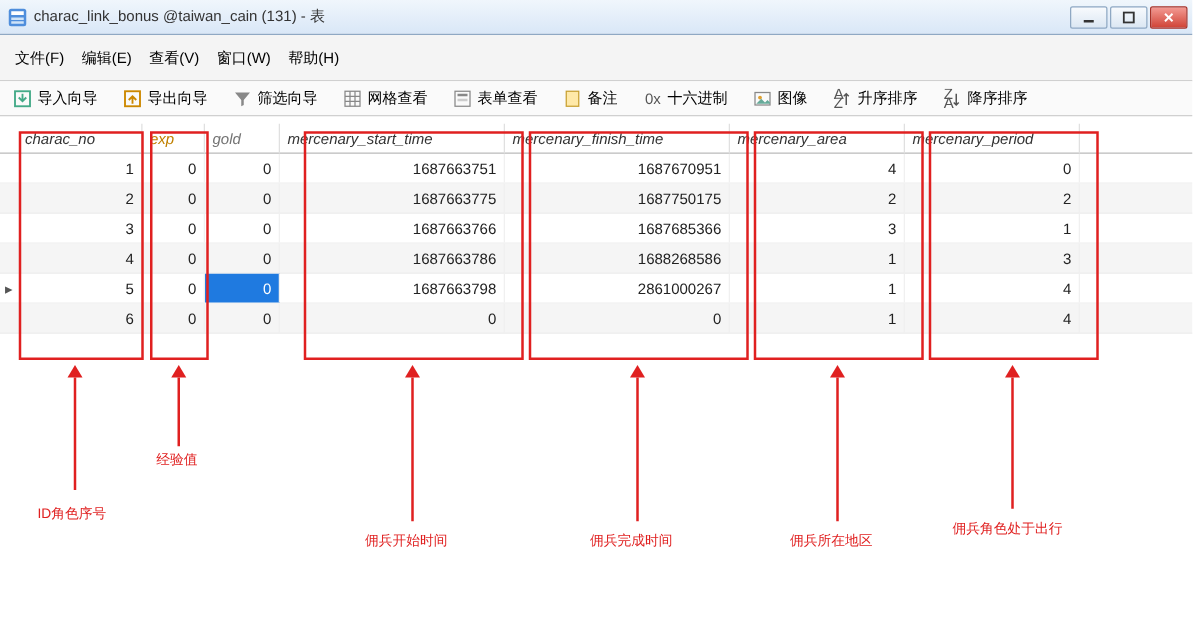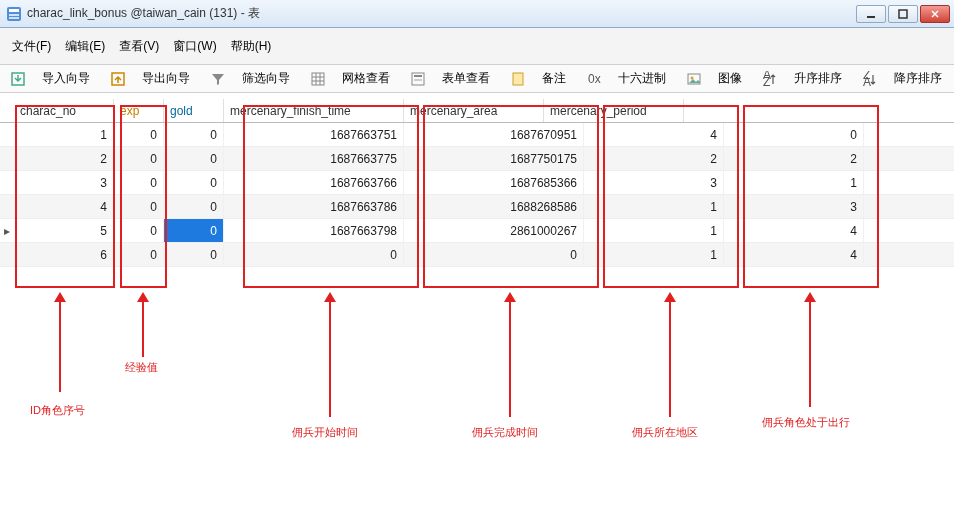--- a/index.html
+++ b/index.html
@@ -32,32 +32,32 @@
       height: 22px; display: flex; align-items: center; gap: 2px;
       padding: 18px 6px; background: #f4f4f4; border-bottom: 1px solid #d0d0d0;
     }
     .menu-item { padding: 2px 6px; cursor: pointer; }
 
     
     .toolbar {
       height: 28px; display: flex; align-items: center; gap: 12px;
       padding: 0 6px; background: #fafafa; border-bottom: 1px solid #d0d0d0;
     }
-    .tbtn { display: flex; align-items: center; gap: 16px; cursor: pointer; padding: 2px 4px; }
+    .tbtn { display: flex; align-items: center; gap: 4px; cursor: pointer; padding: 2px 4px; }
     .ticon { width: 16px; height: 16px; }
 
     
     .grid { position: relative; margin-top: 6px; }
-    .header-row { display: flex; height: 24px; border-bottom: 1px solid #bbb; background: #fff; }
+    .header-row { display: flex; height: 24px; border-bottom: 1px solid #bbb; background: #fff; font-style: italic; }
     .header-cell {
       display: flex; align-items: center; padding: 0 6px; font-weight: normal;
       color: #333; border-right: 1px solid #e0e0e0; white-space: nowrap;
     }
     .header-cell.exp { color: #c08000; }
-    .header-cell.gold { color: #0369a1; }
+    .header-cell.gold { color: #737373; }
 
     .data-row { display: flex; height: 24px; border-bottom: 1px solid #eee; }
     .data-row.alt { background: #f5f5f5; }
     .data-cell {
       display: flex; align-items: center; justify-content: flex-end;
       padding: 0 6px; border-right: 1px solid #f0f0f0; color: #222;
     }
     .data-cell.selected { background: #1f7ae0; color: #fff; }
     .row-indicator { width: 14px; display: flex; align-items: center; justify-content: center; color: #555; }
 
@@ -199,20 +199,21 @@
     <span>降序排序</span>
   </div>
 </div>
 
 <div class="grid" id="grid">
   <div class="row-indicator" style="position:absolute;left:0;top:0;height:24px"></div>
 <div class="header-row" style="padding-left: 14px;">
       <div class="header-cell c0">charac_no</div>
       <div class="header-cell c1 exp">exp</div>
       <div class="header-cell c2 gold">gold</div>
+      <div class="header-cell c3">mercenary_start_time</div>
       <div class="header-cell c4">mercenary_finish_time</div>
       <div class="header-cell c5">mercenary_area</div>
       <div class="header-cell c6">mercenary_period</div>
     </div>
     <div class="data-row">
       <div class="row-indicator"></div>
       <div class="data-cell c0">1</div>
       <div class="data-cell c1">0</div>
       <div class="data-cell c2">0</div>
       <div class="data-cell c3">1687663751</div>

